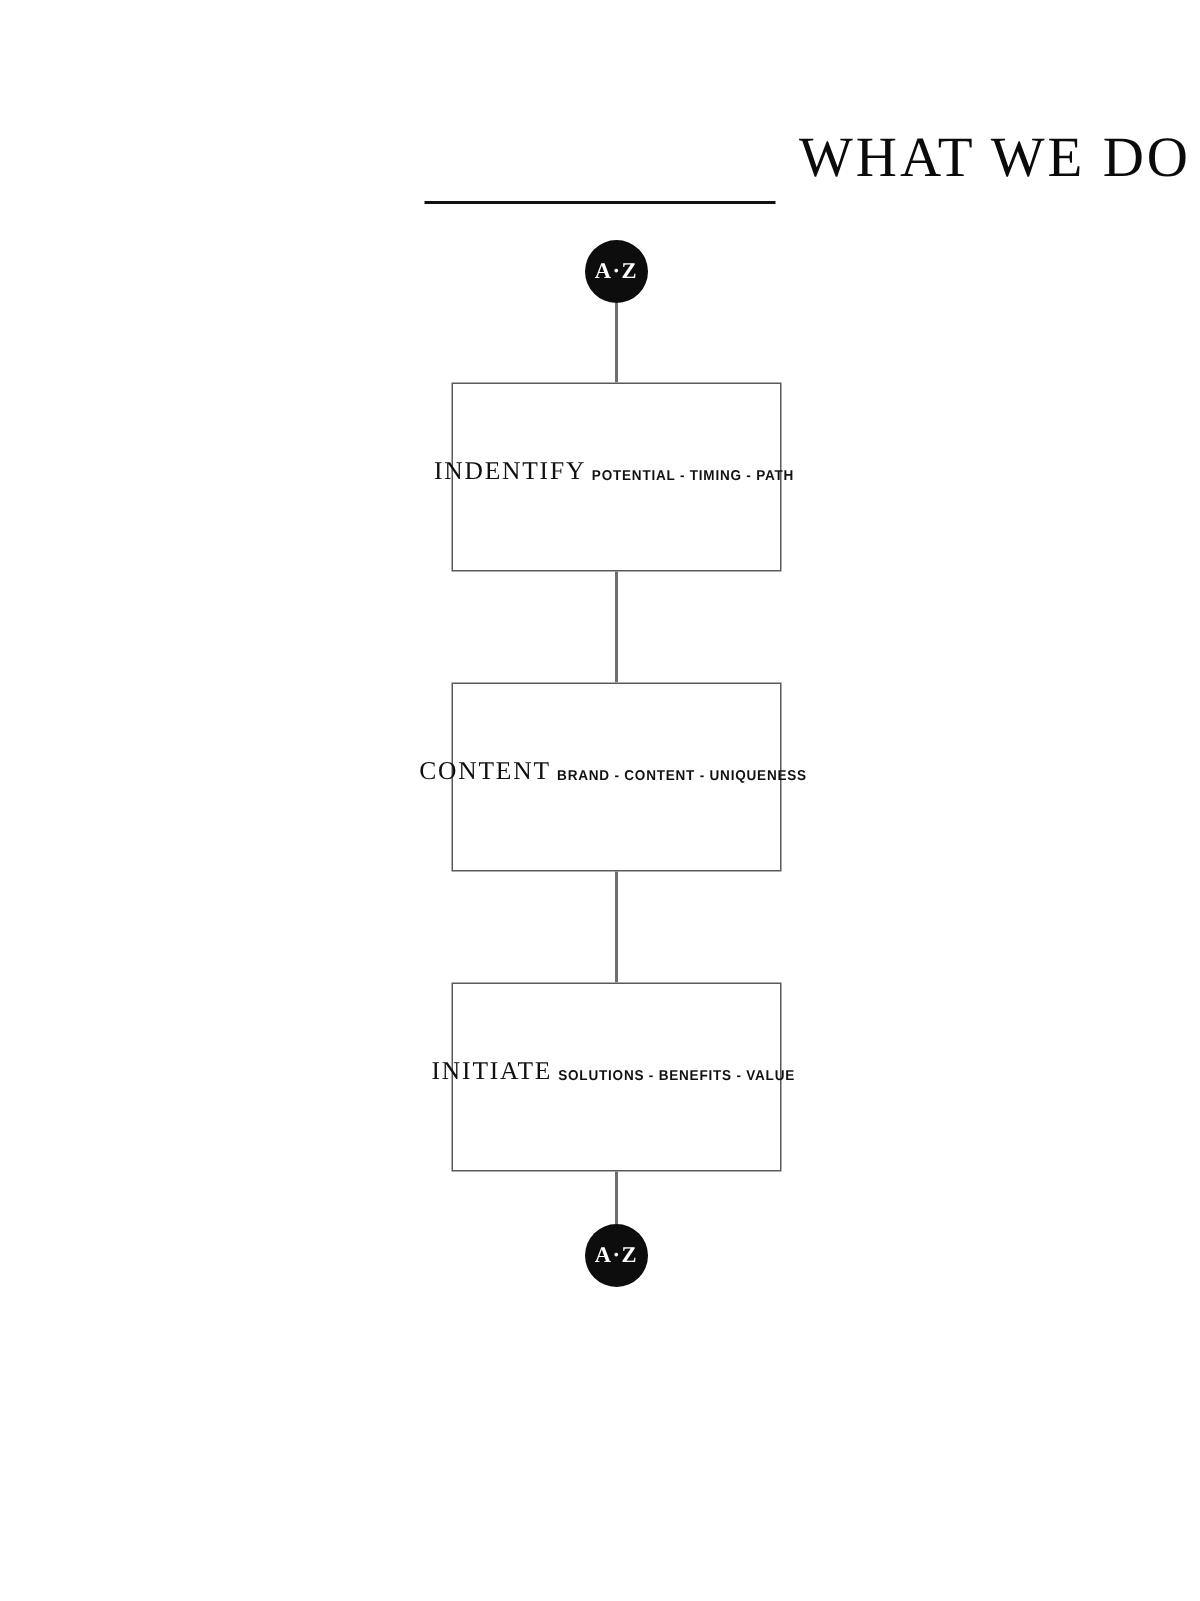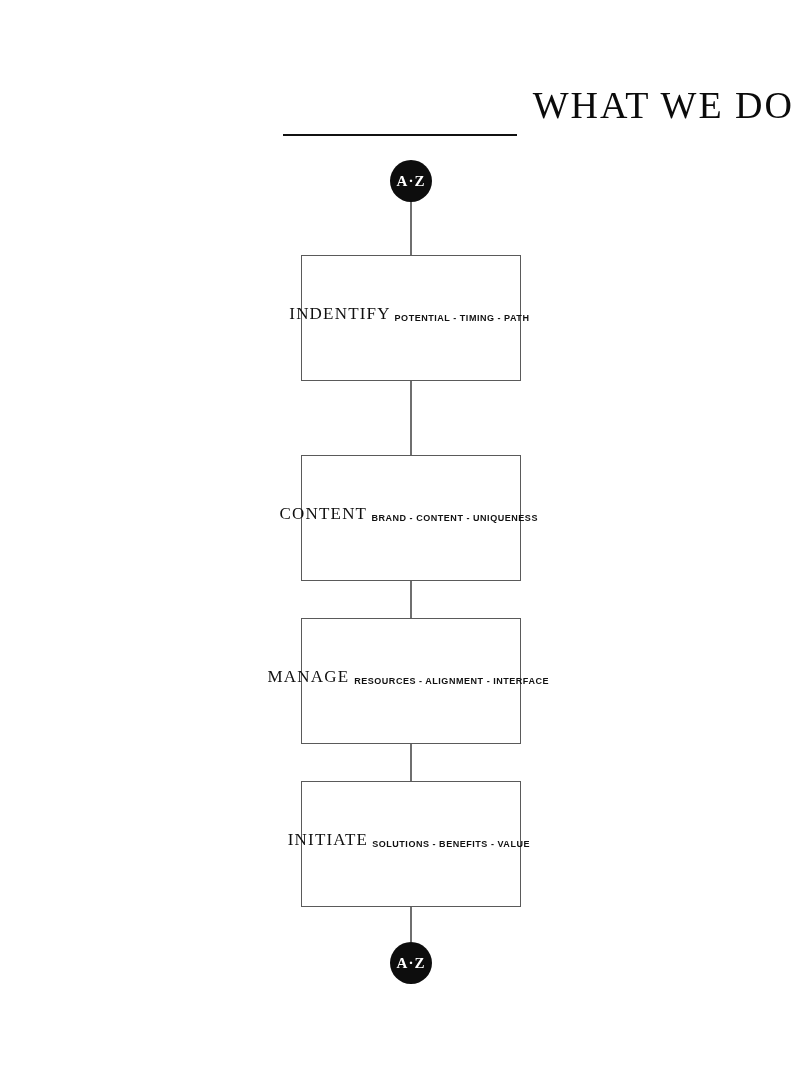--- a/index.html
+++ b/index.html
@@ -139,25 +139,20 @@
   <div class="connector c-mid"></div>
 
   <div class="stage-box">
     <div class="stage-title">CONTENT</div>
     <div class="stage-rule"></div>
     <div class="stage-sub">BRAND - CONTENT - UNIQUENESS</div>
   </div>
 
   <div class="connector c-mid"></div>
 
-  <div class="stage-box">
-    <div class="stage-title">MANAGE</div>
-    <div class="stage-rule"></div>
-    <div class="stage-sub">RESOURCES - ALIGNMENT - INTERFACE</div>
-  </div>
 
   <div class="connector c-mid"></div>
 
   <div class="stage-box">
     <div class="stage-title">INITIATE</div>
     <div class="stage-rule"></div>
     <div class="stage-sub">SOLUTIONS - BENEFITS - VALUE</div>
   </div>
 
   <div class="connector c-bottom"></div>

